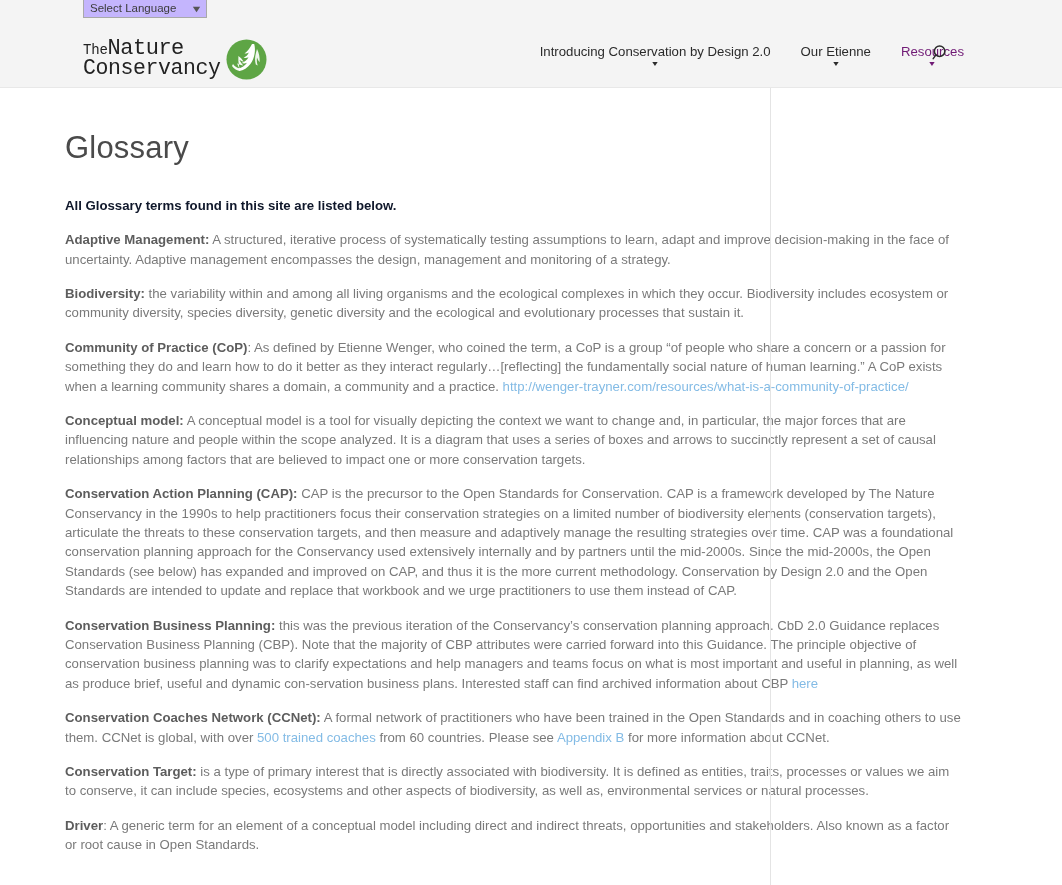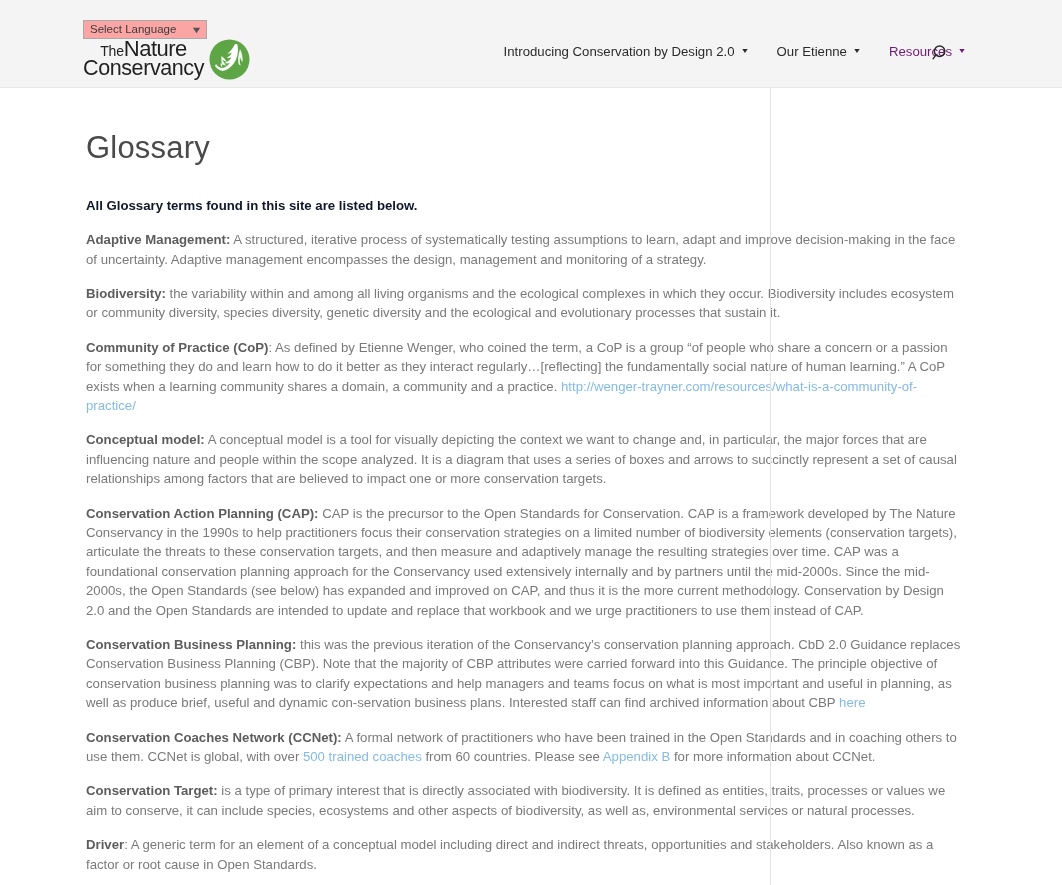--- a/index.html
+++ b/index.html
@@ -24,55 +24,53 @@
 
   .lang-bar {
     position: absolute;
     left: 83px;
     top: -1px;
     height: 19px;
   }
   .lang-select {
     width: 124px;
     height: 19px;
-    background: #fca5a5;
+    background: #c4b5fd;
     border: 1px solid #a9a9a9;
     font-family: "Liberation Sans", sans-serif;
     font-size: 11.5px;
     color: #3c3c3c;
     padding: 0 4px 0 6px;
     line-height: 17px;
     display: flex;
     align-items: center;
     justify-content: space-between;
     cursor: default;
-    margin-top: 21px;
   }
   .lang-select .caret {
     font-size: 10px;
     font-weight: bold;
     color: #555;
     transform: scaleX(1.3);
     margin-right: 3px;
   }
 
   .brand {
     position: absolute;
     left: 83px;
     top: 36px;
     display: flex;
     align-items: center;
     height: 46px;
   }
   .brand-tnc {
-    font-family: Liberation Sans, sans-serif;
+    font-family: Liberation Mono, monospace;
     color: #222222;
     line-height: 0.92;
     letter-spacing: -0.2px;
-    text-align: center;
   }
   .brand-tnc .l1 { font-size: 14px; display: block; }
   .brand-tnc .l1 .the { font-size: 14px; }
   .brand-tnc .l1 .nature { font-size: 22px; letter-spacing: -0.5px; }
   .brand-tnc .l2 { font-size: 21.5px; display: block; letter-spacing: -0.4px; }
 
   .logo-mark {
     width: 41px; height: 41px;
     margin: 0 8px 0 5px;
     flex: 0 0 auto;
@@ -91,24 +89,25 @@
     right: 98px;
     top: 44px;
     display: flex;
     align-items: center;
     gap: 30px;
     font-size: 13.2px;
   }
   .nav-item {
     display: flex;
     align-items: center;
-    gap: 8px;
+    gap: 2px;
     color: #2b2b2b;
     cursor: pointer;
     white-space: nowrap;
+    flex-direction: column;
   }
   .nav-item.active { color: #701a75; }
   .nav-chevron {
     font-size: 8px;
     line-height: 1;
     transform: scaleX(1.35) translateY(-1px);
   }
   .search-btn {
     position: absolute;
     right: 112px;
@@ -129,21 +128,21 @@
     pointer-events: none;
   }
 
   
   .content {
     position: absolute;
     left: 0; top: 88px;
     width: 1062px;
   }
   .content-inner {
-    padding: 0 100px 0 86px;
+    padding: 0 100px 0 65px;
   }
 
   .page-title {
     font-family: "Liberation Sans", sans-serif;
     font-size: 31px;
     font-weight: 400;
     color: #4a4a4a;
     margin: 42px 0 0 0;
     letter-spacing: 0.2px;
   }

